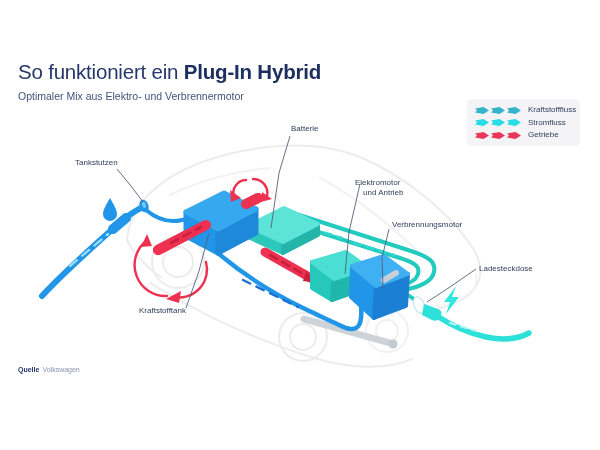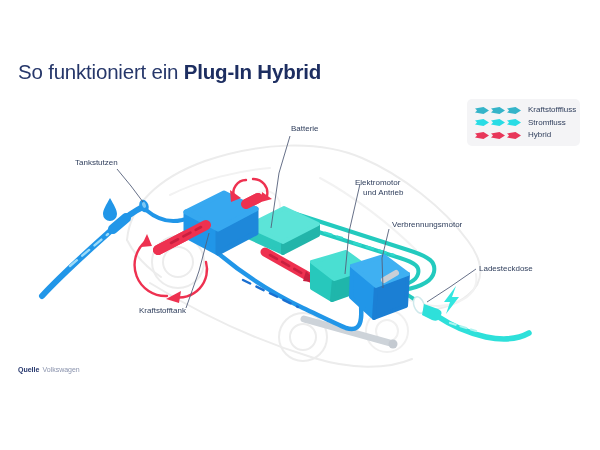--- a/index.html
+++ b/index.html
@@ -137,20 +137,21 @@
       <path d="M 117,169 L 131,186 L 143,202"></path>
       <path d="M 186,308 L 199,271 L 209,233"></path>
       <path d="M 290,136 L 279,173 L 271,228"></path>
       <path d="M 360,184 L 349,232 L 345,274"></path>
       <path d="M 389,229 L 382,258 L 383,288"></path>
       <path d="M 476,269 L 450,287 L 427,302"></path>
     </g>
   </svg>
 
   <div class="title"><span>So funktioniert ein </span><span class="b">Plug-In Hybrid</span></div>
+  <div class="subtitle">Optimaler Mix aus Elektro- und Verbrennermotor</div>
 
   <div class="legend">
     <div class="lrow">
       <svg class="lkey" width="46" height="7" viewBox="0 0 46 7">
         <g fill="#35b4c9">
           <path d="M0 1.5 L8.5 0 L14 3.5 L8.5 7 L0 5.5 C2.5 3.5 2.5 3.5 0 1.5 Z"></path>
           <path d="M0 1.5 L8.5 0 L14 3.5 L8.5 7 L0 5.5 C2.5 3.5 2.5 3.5 0 1.5 Z" transform="translate(16 0)"></path>
           <path d="M0 1.5 L8.5 0 L14 3.5 L8.5 7 L0 5.5 C2.5 3.5 2.5 3.5 0 1.5 Z" transform="translate(32 0)"></path>
         </g>
       </svg>
@@ -167,21 +168,21 @@
       <span class="ltext">Stromfluss</span>
     </div>
     <div class="lrow">
       <svg class="lkey" width="46" height="7" viewBox="0 0 46 7">
         <g fill="#e8375a">
           <path d="M0 1.5 L8.5 0 L14 3.5 L8.5 7 L0 5.5 C2.5 3.5 2.5 3.5 0 1.5 Z"></path>
           <path d="M0 1.5 L8.5 0 L14 3.5 L8.5 7 L0 5.5 C2.5 3.5 2.5 3.5 0 1.5 Z" transform="translate(16 0)"></path>
           <path d="M0 1.5 L8.5 0 L14 3.5 L8.5 7 L0 5.5 C2.5 3.5 2.5 3.5 0 1.5 Z" transform="translate(32 0)"></path>
         </g>
       </svg>
-      <span class="ltext">Hybrid</span>
+      <span class="ltext">Getriebe</span>
     </div>
   </div>
 
   <div class="lab" style="left:75px;top:158px;text-align:center;">Tankstutzen</div>
   <div class="lab" style="left:139px;top:306px;">Kraftstofftank</div>
   <div class="lab" style="left:291px;top:124px;">Batterie</div>
   <div class="lab" style="left:355px;top:178px;">Elektromotor</div>
   <div class="lab" style="left:363px;top:188px;">und Antrieb</div>
   <div class="lab" style="left:392px;top:220px;">Verbrennungsmotor</div>
   <div class="lab" style="left:479px;top:264px;">Ladesteckdose</div>

